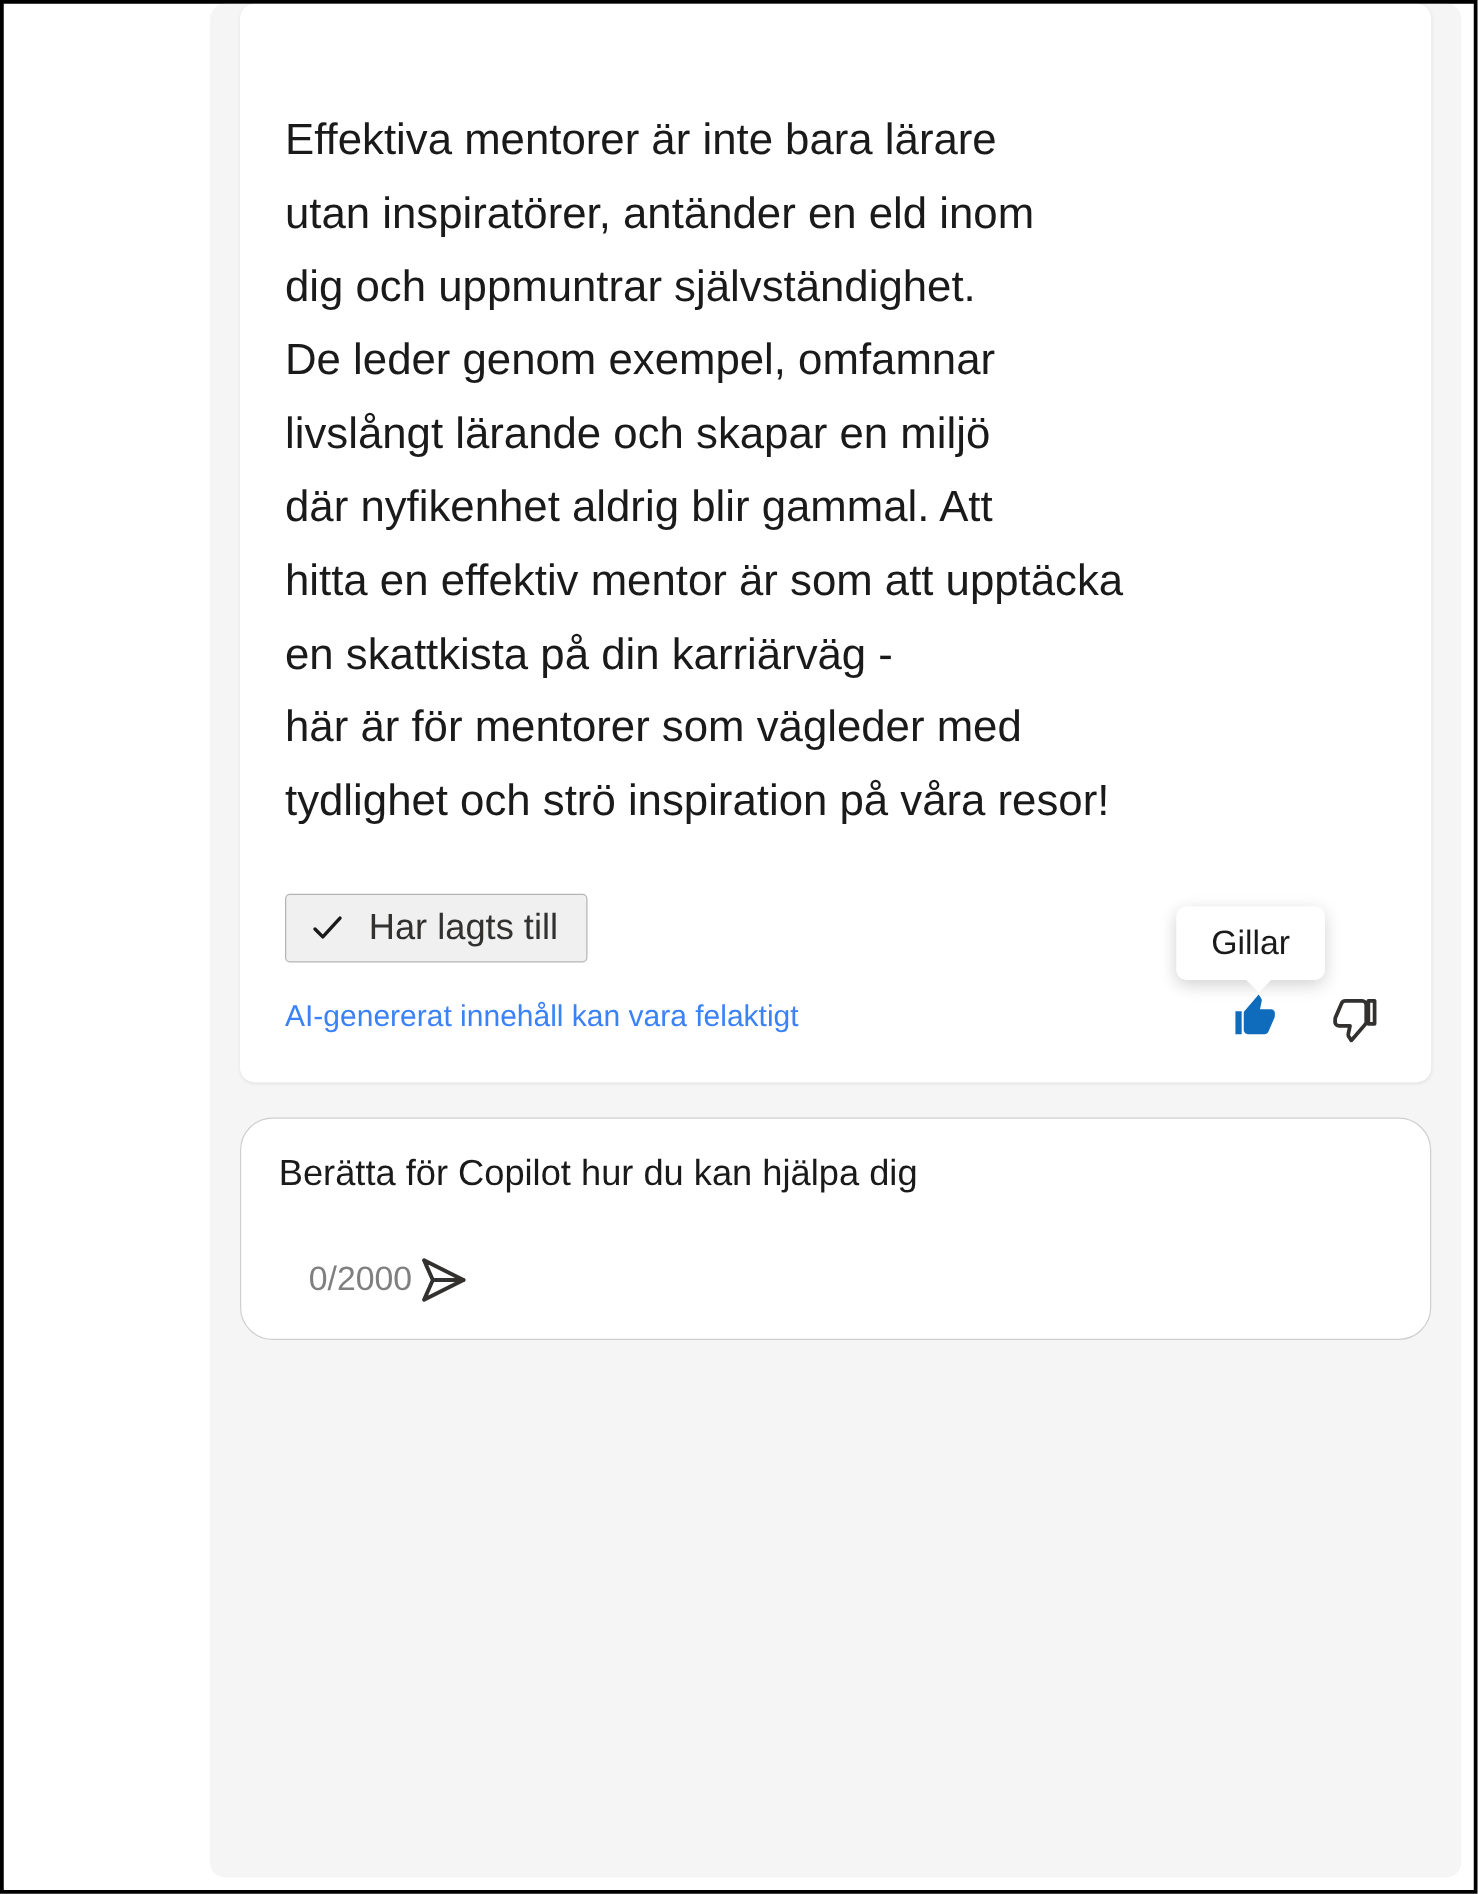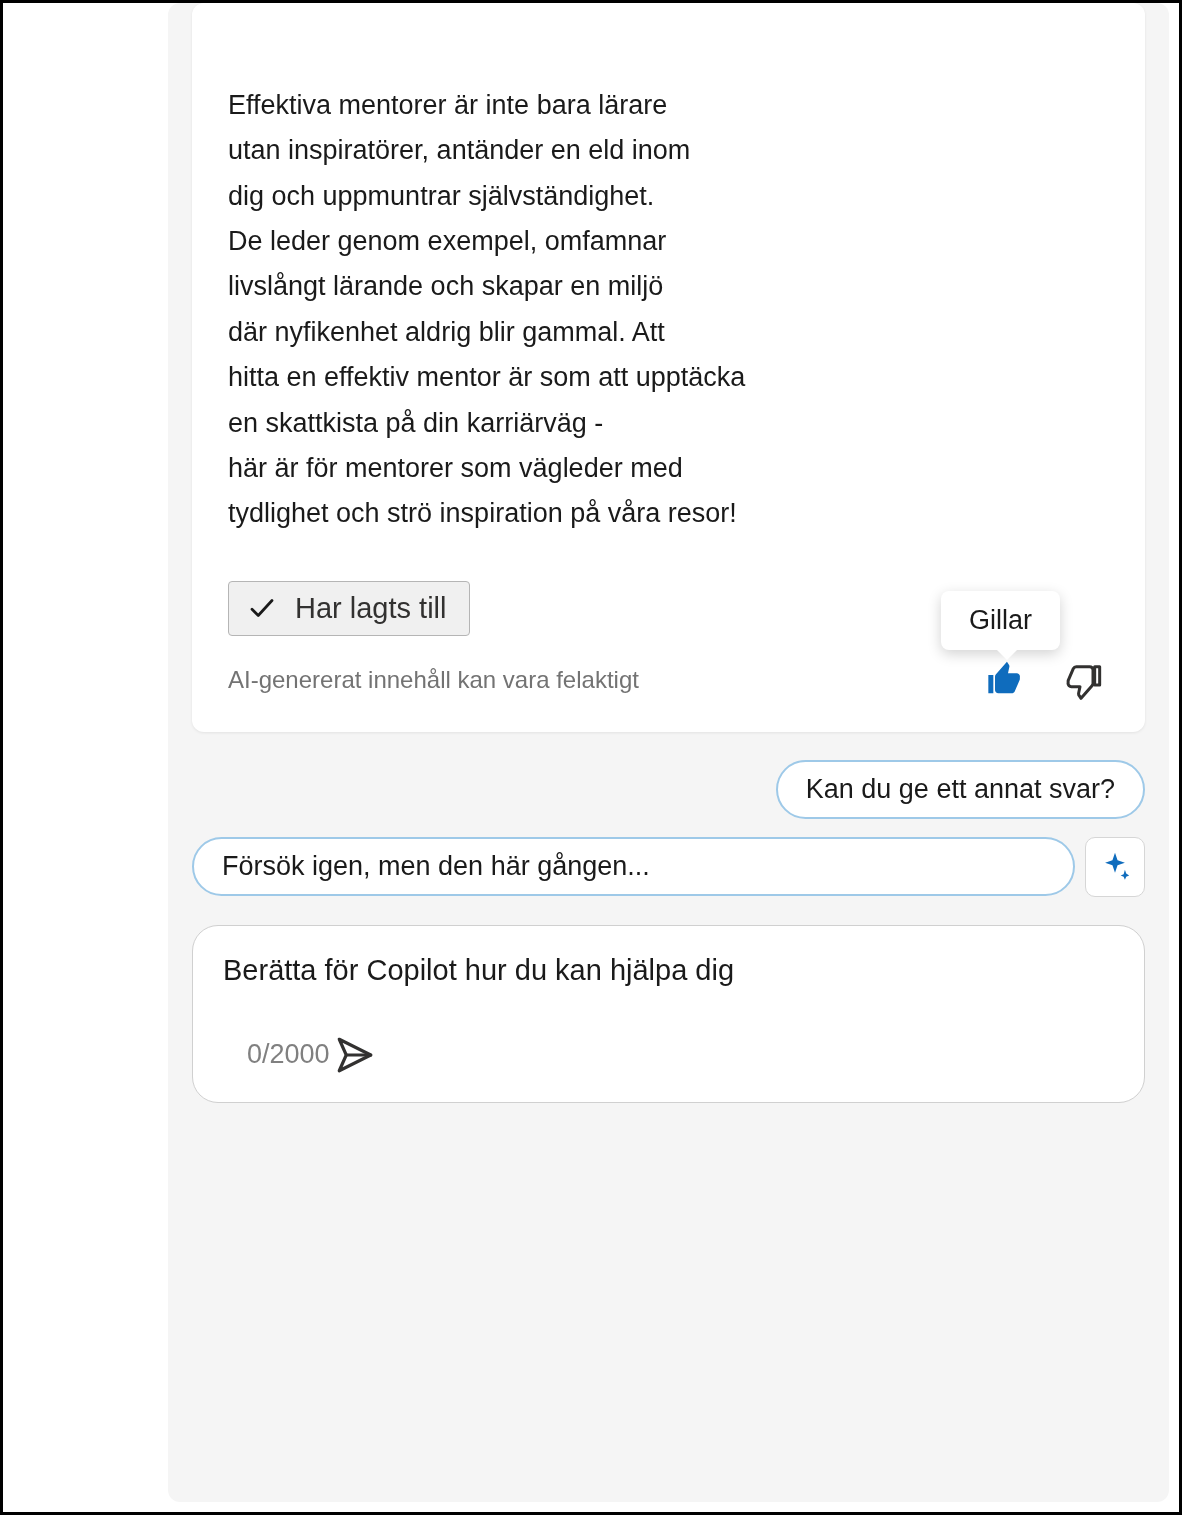--- a/index.html
+++ b/index.html
@@ -27,21 +27,21 @@
       padding: 0;
     }
     .message-card {
       background: #fff;
       border-radius: 12px;
       margin: 0 24px 28px 24px;
       padding: 0 36px 30px 36px;
       box-shadow: 0 1px 3px rgba(0,0,0,0.08);
     }
     .message-text {
-      font-size: 27px;
+      font-size: 35px;
       line-height: 1.68;
       color: #1a1a1a;
       padding-top: 80px;
       padding-bottom: 20px;
       white-space: pre-line;
     }
     .added-row {
       display: flex;
       align-items: center;
       gap: 20px;
@@ -62,21 +62,21 @@
     }
     .check-icon svg { width: 30px; height: 30px; display: block; }
     .disclaimer-row {
       display: flex;
       align-items: center;
       justify-content: space-between;
       gap: 16px;
     }
     .disclaimer {
       font-size: 24px;
-      color: #737373;
+      color: #3b82f6;
       text-align: right;
     }
     .feedback {
       position: relative;
       display: flex;
       align-items: center;
       gap: 34px;
       padding-right: 4px;
     }
     .thumb-btn {
@@ -238,37 +238,20 @@
             <span>
               <svg viewBox="0 0 24 24" fill="none" stroke="#323130" stroke-width="1.8" stroke-linejoin="round">
                 <path d="M22 4h-3v11h3V4zM3 14c0 1.1.9 2 2 2h5.2l-.8 3.8c-.03.17-.05.35-.05.53 0 .46.19.87.49 1.17L10.83 23l6.58-7.59c.37-.36.59-.86.59-1.41V6c0-1.1-.9-2-2-2H8c-.78 0-1.48.45-1.82 1.13L3.22 12.04c-.09.23-.14.47-.14.74V14z"></path>
               </svg>
             </span>
           </button>
         </div>
       </div>
     </div>
 
-    <div class="suggestions">
-      <button class="suggestion-pill">
-        <span>Kan du ge ett annat svar?</span>
-      </button>
-      <div class="suggestion-row2">
-        <button class="suggestion-pill pill-grow">
-          <span>Försök igen, men den här gången...</span>
-        </button>
-        <button class="sparkle-btn">
-          <span>
-            <svg viewBox="0 0 24 24" fill="#0f6cbd">
-              <path d="M12 2l1.8 5.2L19 9l-5.2 1.8L12 16l-1.8-5.2L5 9l5.2-1.8L12 2zm7 12l.9 2.6L22 18l-2.1.9L19 21l-.9-2.1L16 18l2.1-.9L19 14z"></path>
-            </svg>
-          </span>
-        </button>
-      </div>
-    </div>
 
     <div class="input-card">
       <div class="input-placeholder">Berätta för Copilot hur du kan hjälpa dig</div>
       <div class="input-bottom">
         <div class="char-count">0/2000</div>
         <button class="send-btn">
           <span>
             <svg viewBox="0 0 24 24" fill="none" stroke="#323130" stroke-width="1.8" stroke-linejoin="round" stroke-linecap="round">
               <path d="M3 3l18 9-18 9 4-9-4-9z"></path>
               <line x1="7" y1="12" x2="21" y2="12"></line>

